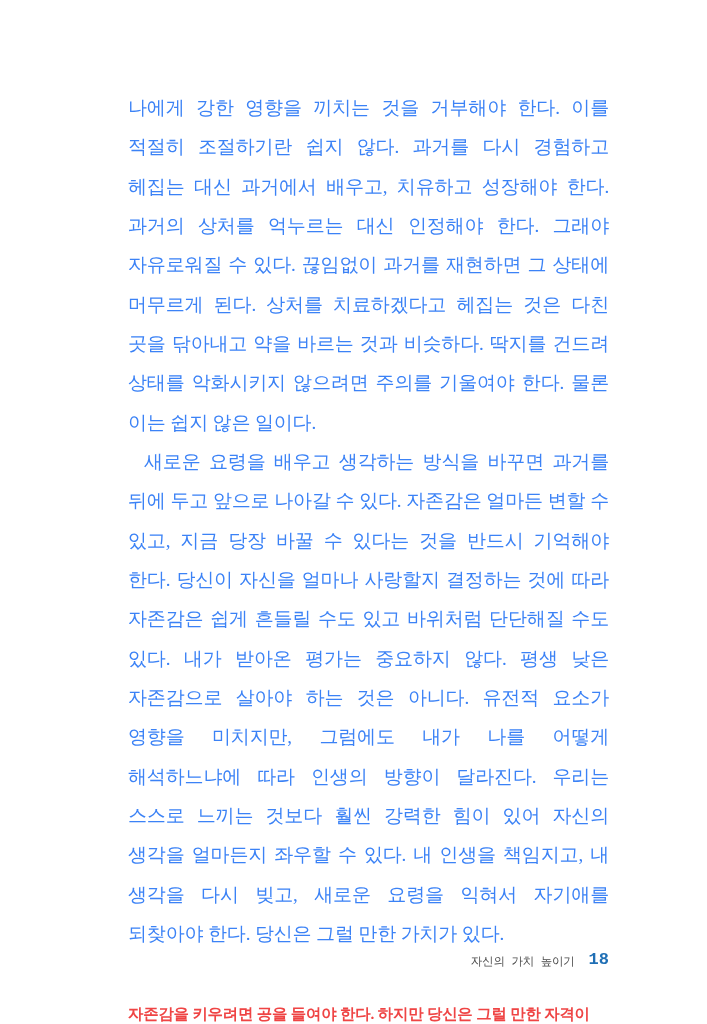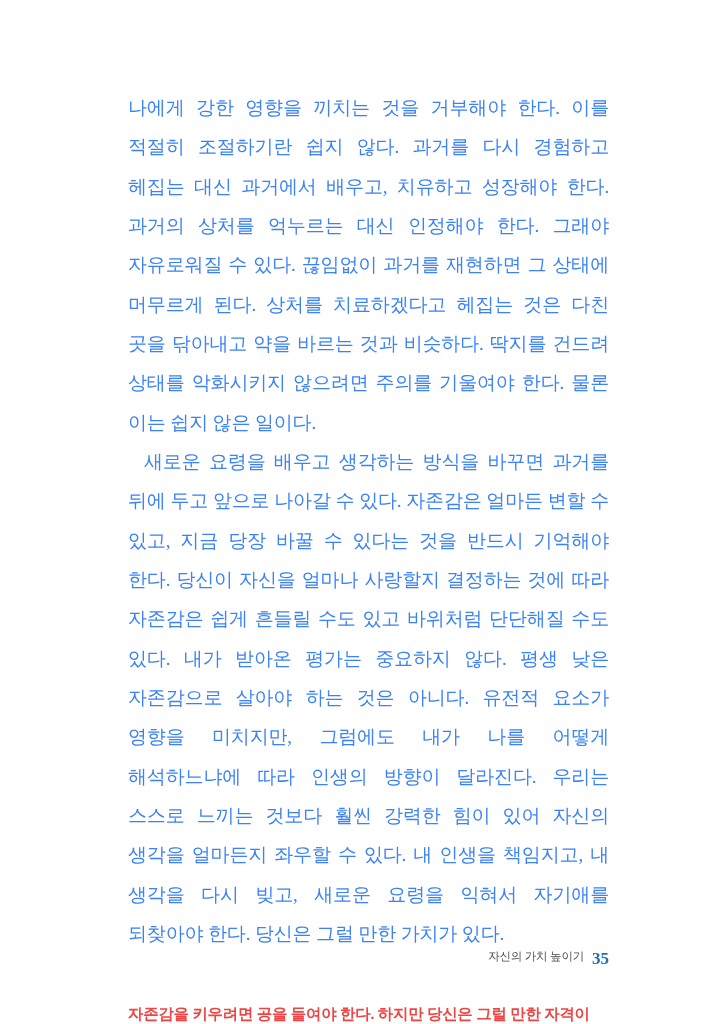--- a/index.html
+++ b/index.html
@@ -46,23 +46,24 @@
     letter-spacing: -0.2px;
     text-align: left;
     word-break: keep-all;
   }
   .footer {
     position: absolute;
     left: 128px;
     right: 98px;
     bottom: 55px;
     display: flex;
-    align-items: flex-start;
+    align-items: flex-end;
     justify-content: flex-end;
-    gap: 8px;
+    gap: 14px;
+    font-family: Liberation Mono, monospace;
   }
   .footer-label {
     font-size: 11.5px;
     color: #4a4a4a;
     letter-spacing: -0.2px;
   }
   .page-number {
     font-size: 17px;
     font-weight: bold;
     color: #1f6fb5;
@@ -76,16 +77,16 @@
 
   <div class="body-text">
     <p class="para">나에게 강한 영향을 끼치는 것을 거부해야 한다. 이를 적절히 조절하기란 쉽지 않다. 과거를 다시 경험하고 헤집는 대신 과거에서 배우고, 치유하고 성장해야 한다. 과거의 상처를 억누르는 대신 인정해야 한다. 그래야 자유로워질 수 있다. 끊임없이 과거를 재현하면 그 상태에 머무르게 된다. 상처를 치료하겠다고 헤집는 것은 다친 곳을 닦아내고 약을 바르는 것과 비슷하다. 딱지를 건드려 상태를 악화시키지 않으려면 주의를 기울여야 한다. 물론 이는 쉽지 않은 일이다.</p>
     <p class="para">새로운 요령을 배우고 생각하는 방식을 바꾸면 과거를 뒤에 두고 앞으로 나아갈 수 있다. 자존감은 얼마든 변할 수 있고, 지금 당장 바꿀 수 있다는 것을 반드시 기억해야 한다. 당신이 자신을 얼마나 사랑할지 결정하는 것에 따라 자존감은 쉽게 흔들릴 수도 있고 바위처럼 단단해질 수도 있다. 내가 받아온 평가는 중요하지 않다. 평생 낮은 자존감으로 살아야 하는 것은 아니다. 유전적 요소가 영향을 미치지만, 그럼에도 내가 나를 어떻게 해석하느냐에 따라 인생의 방향이 달라진다. 우리는 스스로 느끼는 것보다 훨씬 강력한 힘이 있어 자신의 생각을 얼마든지 좌우할 수 있다. 내 인생을 책임지고, 내 생각을 다시 빚고, 새로운 요령을 익혀서 자기애를 되찾아야 한다. 당신은 그럴 만한 가치가 있다.</p>
   </div>
 
   <p class="highlight-para">자존감을 키우려면 공을 들여야 한다. 하지만 당신은 그럴 만한 자격이 있는 사람이다.</p>
 
   <div class="footer">
     <span class="footer-label">자신의 가치 높이기</span>
-    <span class="page-number">35</span>
+    <span class="page-number">18</span>
   </div>
 
 </div>
 
 </body></html>

